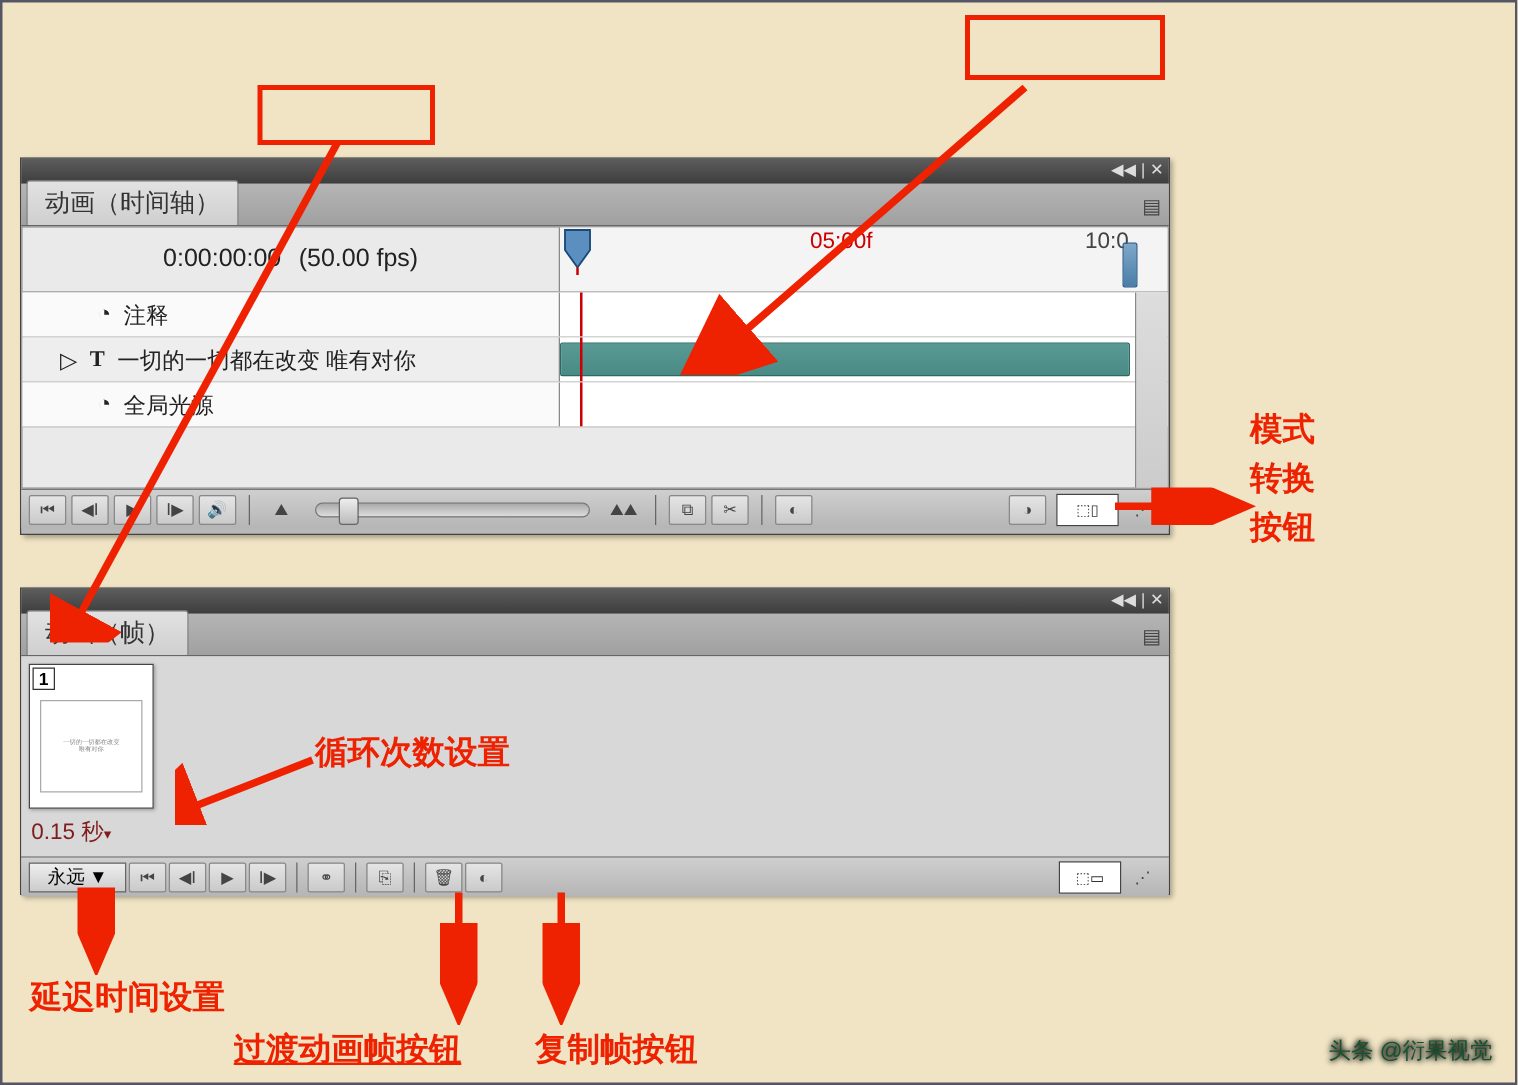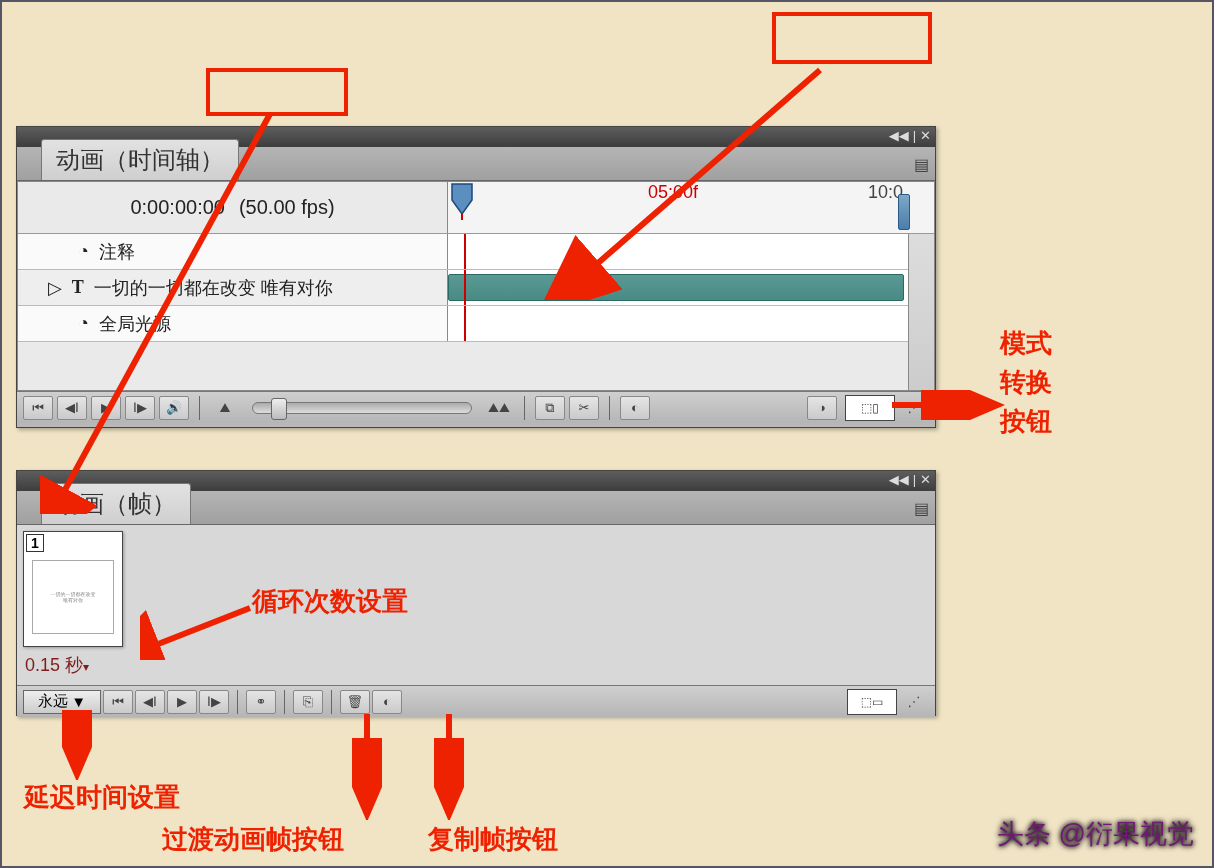--- a/index.html
+++ b/index.html
@@ -4,21 +4,21 @@
 <style>
   * { box-sizing: border-box; margin: 0; padding: 0; }
   body { width: 1214px; height: 868px; background: #f0e4c4; font-family: "Microsoft YaHei", Arial, sans-serif; position: relative; overflow: hidden; }
   .page-bg { position:absolute; inset:0; background:#f0e4c4; border:2px solid #556; }
   .instruction { font-size: 26px; font-weight: bold; color: #222; padding: 24px 24px 8px 24px; line-height: 1.7; letter-spacing: 1px; }
   .panel { position: absolute; border: 1px solid #444; background: #b8b8b8; box-shadow: 2px 2px 4px rgba(0,0,0,.3); }
   .panel-titlebar { height: 20px; background: linear-gradient(#5d5d5d,#3d3d3d); position: relative; }
   .panel-titlebar .wins { position:absolute; right:4px; top:2px; display:flex; gap:4px; }
   .panel-titlebar .wins span { color:#ddd; font-size:13px; line-height:14px; }
   .tab-row { background: linear-gradient(#b5b5b5,#a0a0a0); height: 34px; display:flex; align-items:flex-end; padding-left:4px; position:relative; border-bottom:1px solid #666; }
-  .tab { background: linear-gradient(#e2e2e2,#cfcfcf); border:1px solid #777; border-bottom:none; padding: 4px 14px; font-size: 24px; color:#333; border-radius:3px 3px 0 0;margin-left:20px; }
+  .tab { background: linear-gradient(#e2e2e2,#cfcfcf); border:1px solid #777; border-bottom:none; padding: 4px 14px; font-size: 20px; color:#333; border-radius:3px 3px 0 0; }
   .tab-row .menu-icon { position:absolute; right:6px; top:8px; font-size:16px; color:#444; }
   
   #p1 { left: 16px; top: 126px; width: 920px; height: 302px; }
   .tl-body { background:#eaeaea; height: 210px; border:1px solid #888; margin:0; position:relative; }
   .tl-header { height:52px; display:flex; border-bottom:1px solid #999; }
   .tl-left-head { width:430px; display:flex; align-items:center; justify-content:center; font-size:20px; color:#222; gap:14px; border-right:1px solid #888; }
   .ruler { flex:1; position:relative; background:#f4f4f4; }
   .ruler .tick { position:absolute; top:0; font-size:18px; color:#444; }
   .ruler .tick.t5 { left:200px; color:#c00; font-weight:500; }
   .ruler .tick.t10 { left:420px; }
@@ -46,21 +46,21 @@
   .frame-thumb .inner { position:absolute; left:8px; right:8px; top:28px; bottom:12px; background:#fff; border:1px solid #aaa; display:flex; align-items:center; justify-content:center; }
   .frame-thumb .inner .mini { font-size:5px; color:#888; text-align:center; line-height:1.2; }
   .delay { position:absolute; left:8px; top:128px; font-size:18px; color:#7f1d1d; }
   .delay .arr { font-size:12px; }
   .fr-footer { height:32px; background:linear-gradient(#cfcfcf,#b5b5b5); border-top:1px solid #777; display:flex; align-items:center; gap:2px; padding:0 6px; }
   .loop-sel { width:78px; height:24px; background:linear-gradient(#eee,#ccc); border:1px solid #666; display:flex; align-items:center; justify-content:space-between; padding:0 14px; font-size:15px; }
   
   .hilite { position:absolute; border:4px solid #e20; }
   .anno { position:absolute; font-size:26px; font-weight:bold; color:#e20; line-height:1.5; }
   .arrow { position:absolute; pointer-events:none; }
-  .wm { position:absolute; right:20px; bottom:16px; font-size:27px; color:#701a75; text-shadow:0 0 4px #000,0 0 6px #000; }
+  .wm { position:absolute; right:20px; bottom:16px; font-size:18px; color:#14532d; text-shadow:0 0 4px #000,0 0 6px #000; }
 </style>
 </head>
 <body>
 
 <div class="page-bg"></div>
 
 <div class="instruction">第五步：菜单—&gt;窗口—&gt;动画，调出动画面板，如果是时间轴模式，点转换为帧模式按钮，转换为帧模式。</div>
 
 <div class="hilite" style="left:206px; top:68px; width:142px; height:48px;"></div>
 <div class="hilite" style="left:772px; top:12px; width:160px; height:52px;"></div>
@@ -191,21 +191,21 @@
     <div class="mode-btn">⬚▭</div>
     <div class="tbtn" style="border:none;background:none;">⋰</div>
   </div>
 </div>
 
 <div class="anno" style="left:1000px; top:324px; white-space:pre;">模式
 转换
 按钮</div>
 <div class="anno" style="left:252px; top:582px;">循环次数设置</div>
 <div class="anno" style="left:24px; top:778px;">延迟时间设置</div>
-<div class="anno" style="left:162px; top:820px;">过渡动画帧按钮</div>
+<div class="anno" style="left:187px; top:820px;text-decoration:underline;">过渡动画帧按钮</div>
 <div class="anno" style="left:428px; top:820px;">复制帧按钮</div>
 
 <svg class="arrow" style="left:440px; top:50px; width:420px; height:250px;">
   <defs>
       <marker id="ah1" markerWidth="14" markerHeight="14" refX="2" refY="6" orient="auto">
         <polygon points="0,0 14,6 0,12" fill="#e20"></polygon>
       </marker>
     </defs>
   <line x1="380" y1="20" x2="150" y2="220" stroke="#e20" stroke-width="6" marker-end="url(#ah1)"></line>
 </svg>

